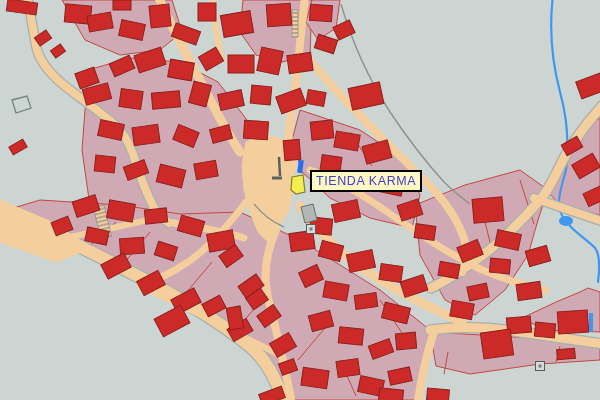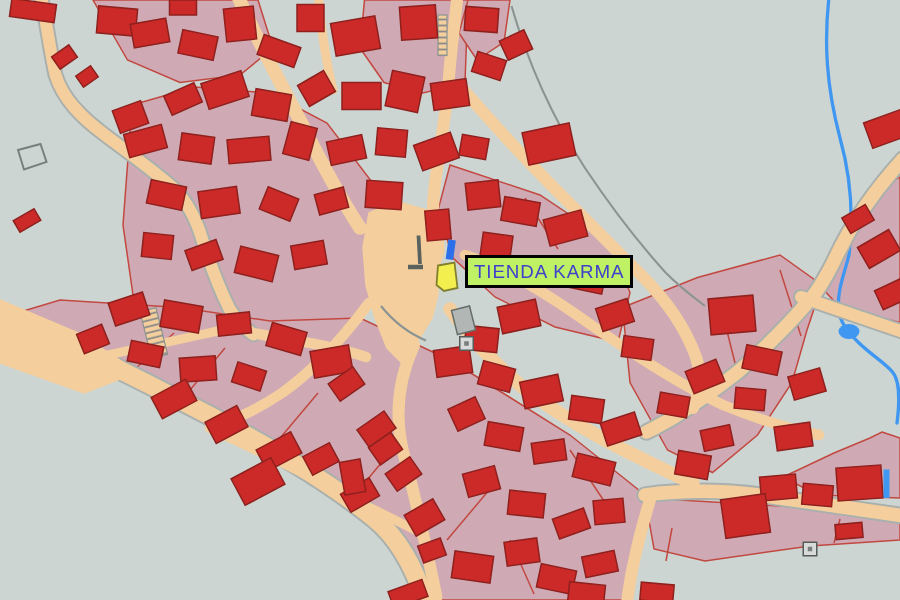--- a/index.html
+++ b/index.html
@@ -229,16 +229,16 @@
         <rect x="538.5" y="364.5" width="3" height="3" fill="#777e7b"></rect>
         <rect x="589" y="313" width="4" height="19" fill="#3f97f2"></rect>
       </g>
       <g>
         <polygon points="292,177 303,175 305,192 296,194 291,190" fill="#f2ef4e" stroke="#80802f" stroke-width="1.2"></polygon>
       </g>
       <g>
         <rect x="298" y="160" width="5" height="13" fill="#2c6fe8" transform="rotate(8 300.5 166.5)"></rect>
       </g>
     </svg>
-  <div class="map-label" style="left: 310px; top: 170px; min-width: 95px; height: 22px; background: #bef264; border-color: rgb(0, 0, 0); color: rgb(64, 64, 204);">
+  <div class="map-label" style="left: 310px; top: 170px; min-width: 95px; height: 22px; background: #fef9c3; border-color: rgb(0, 0, 0); color: rgb(64, 64, 204);">
     <span>TIENDA KARMA</span>
   </div>
 </div>
 
 </body></html>

